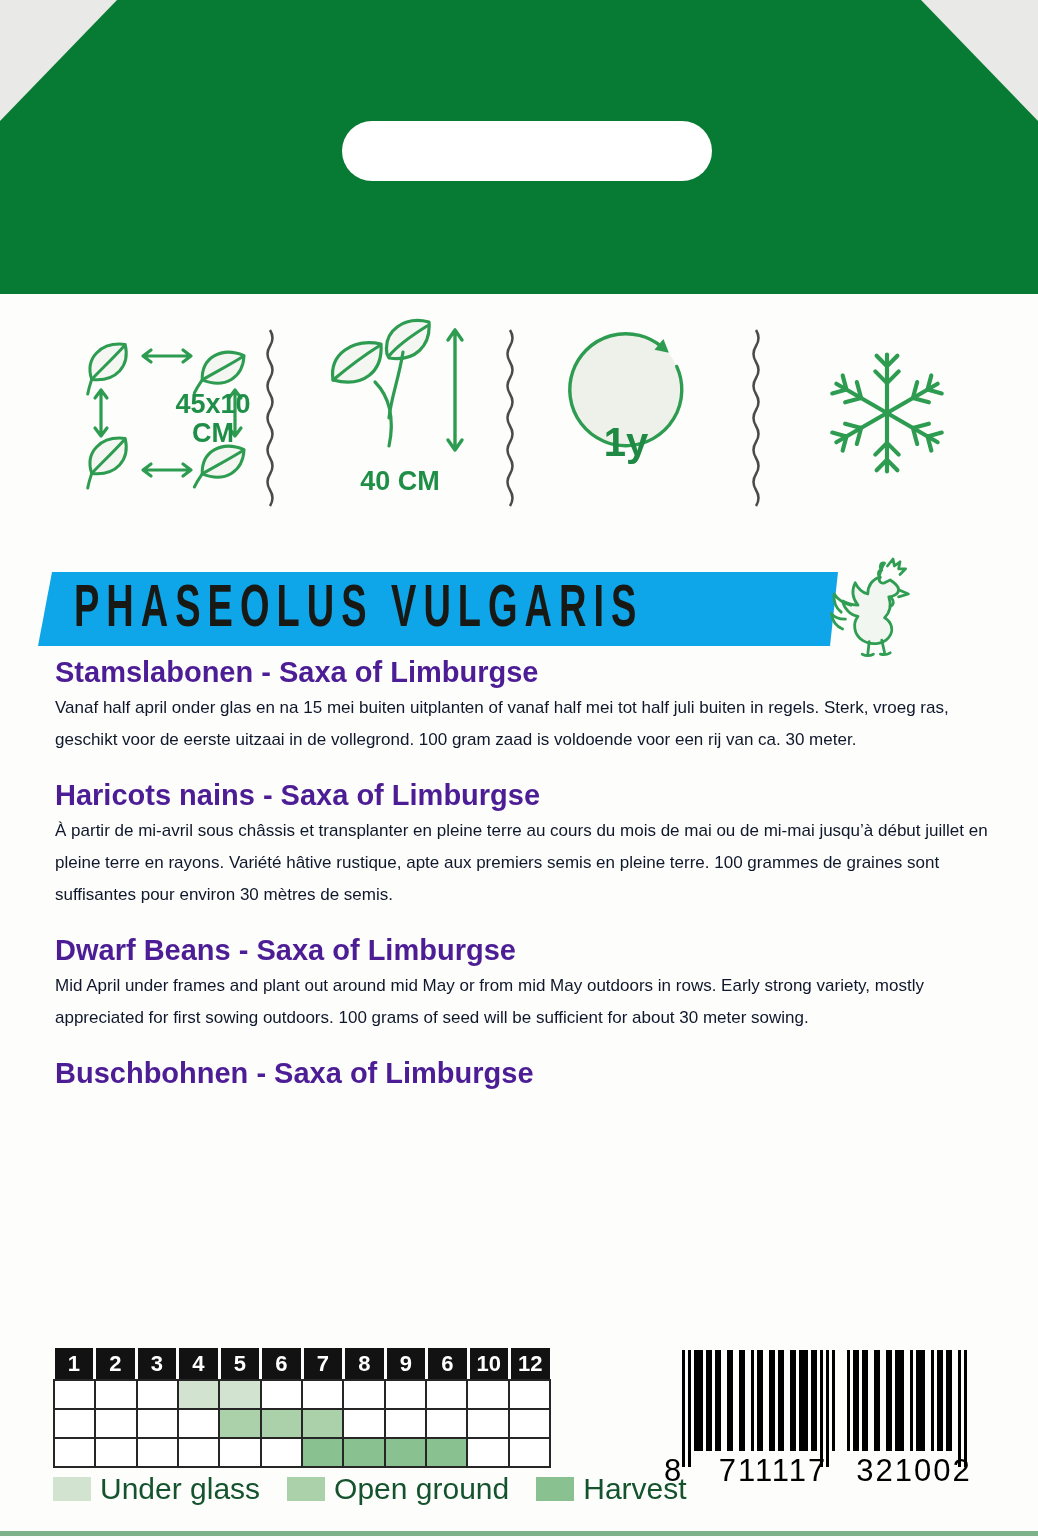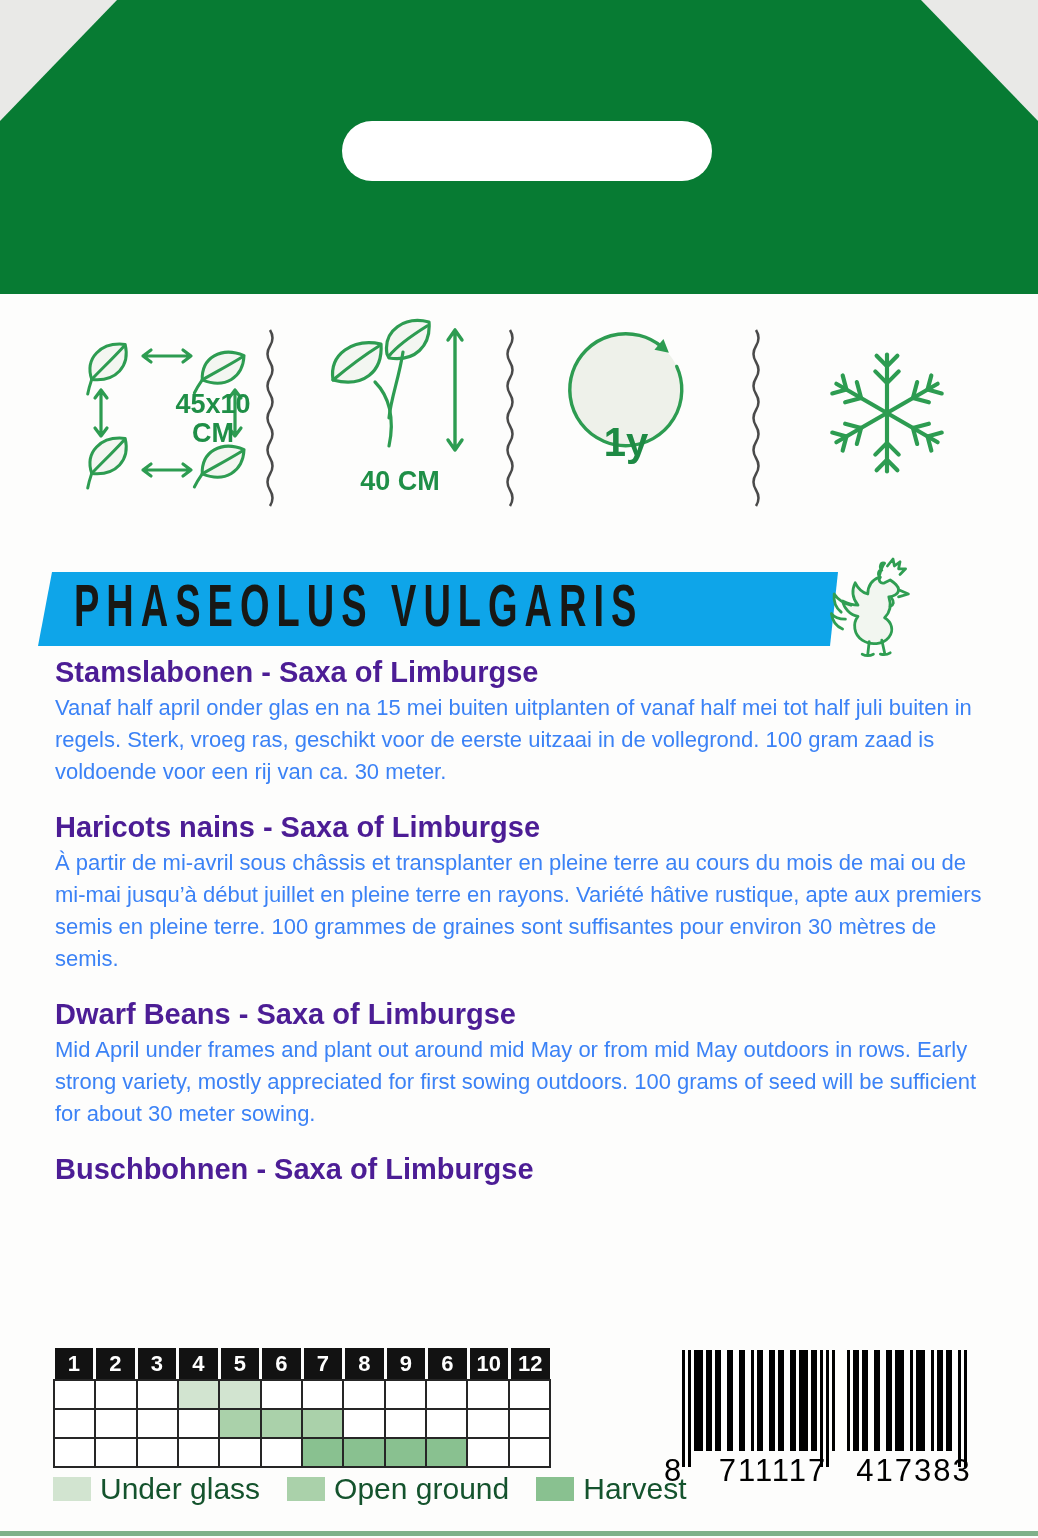--- a/index.html
+++ b/index.html
@@ -25,21 +25,21 @@
   .banner{position:absolute;left:38px;top:572px;width:800px;height:74px;background:#0ea5e9;
     clip-path:polygon(14px 0,100% 0,calc(100% - 8px) 100%,0 100%);}
   .banner-title{position:absolute;left:36px;top:13px;font-size:38px;font-weight:700;color:#181815;
     letter-spacing:7px;transform:scaleY(1.55);transform-origin:left center;white-space:nowrap;}
   .rooster{position:absolute;left:822px;top:552px;}
 
   
   .texts{position:absolute;left:55px;top:656px;width:938px;}
   .lang-block{margin-bottom:23px;}
   .lang-heading{margin:0 0 3px 0;font-size:29px;font-weight:bold;color:#4c1d95;}
-  .lang-body{margin:0;font-size:22px;line-height:32px;color:#3b82f6;font-weight:500;}
+  .lang-body{margin:0;font-size:17px;line-height:32px;color:#0f172a;font-weight:500;}
 
   
   .calendar{position:absolute;left:53px;top:1348px;width:498px;}
   .cal-header{display:grid;grid-template-columns:repeat(12,1fr);height:31px;}
   .month-cell{margin:0 1.5px;background:#121212;color:#ffffff;font-weight:bold;font-size:22px;
     display:flex;align-items:center;justify-content:center;}
   .cal-grid{display:grid;grid-template-columns:repeat(12,1fr);border-left:2px solid #262626;border-top:2px solid #262626;}
   .cal-cell{height:27px;border-right:2px solid #262626;border-bottom:2px solid #262626;background:#ffffff;}
 
   .legend{position:absolute;left:53px;top:1472px;display:flex;align-items:center;}
@@ -375,18 +375,18 @@
         <div class="bar black"></div>
         <div class="bar"></div>
         <div class="bar"></div>
         <div class="bar black guard"></div>
         <div class="bar guard"></div>
         <div class="bar black guard"></div>
       </div>
     <div class="barcode-digits">
       <span class="dg0">8</span>
       <span class="dg1">711117</span>
-      <span class="dg2">417383</span>
+      <span class="dg2">321002</span>
     </div>
   </div>
 
   <div class="bottom-line"></div>
 </div>
 
 </body></html>

